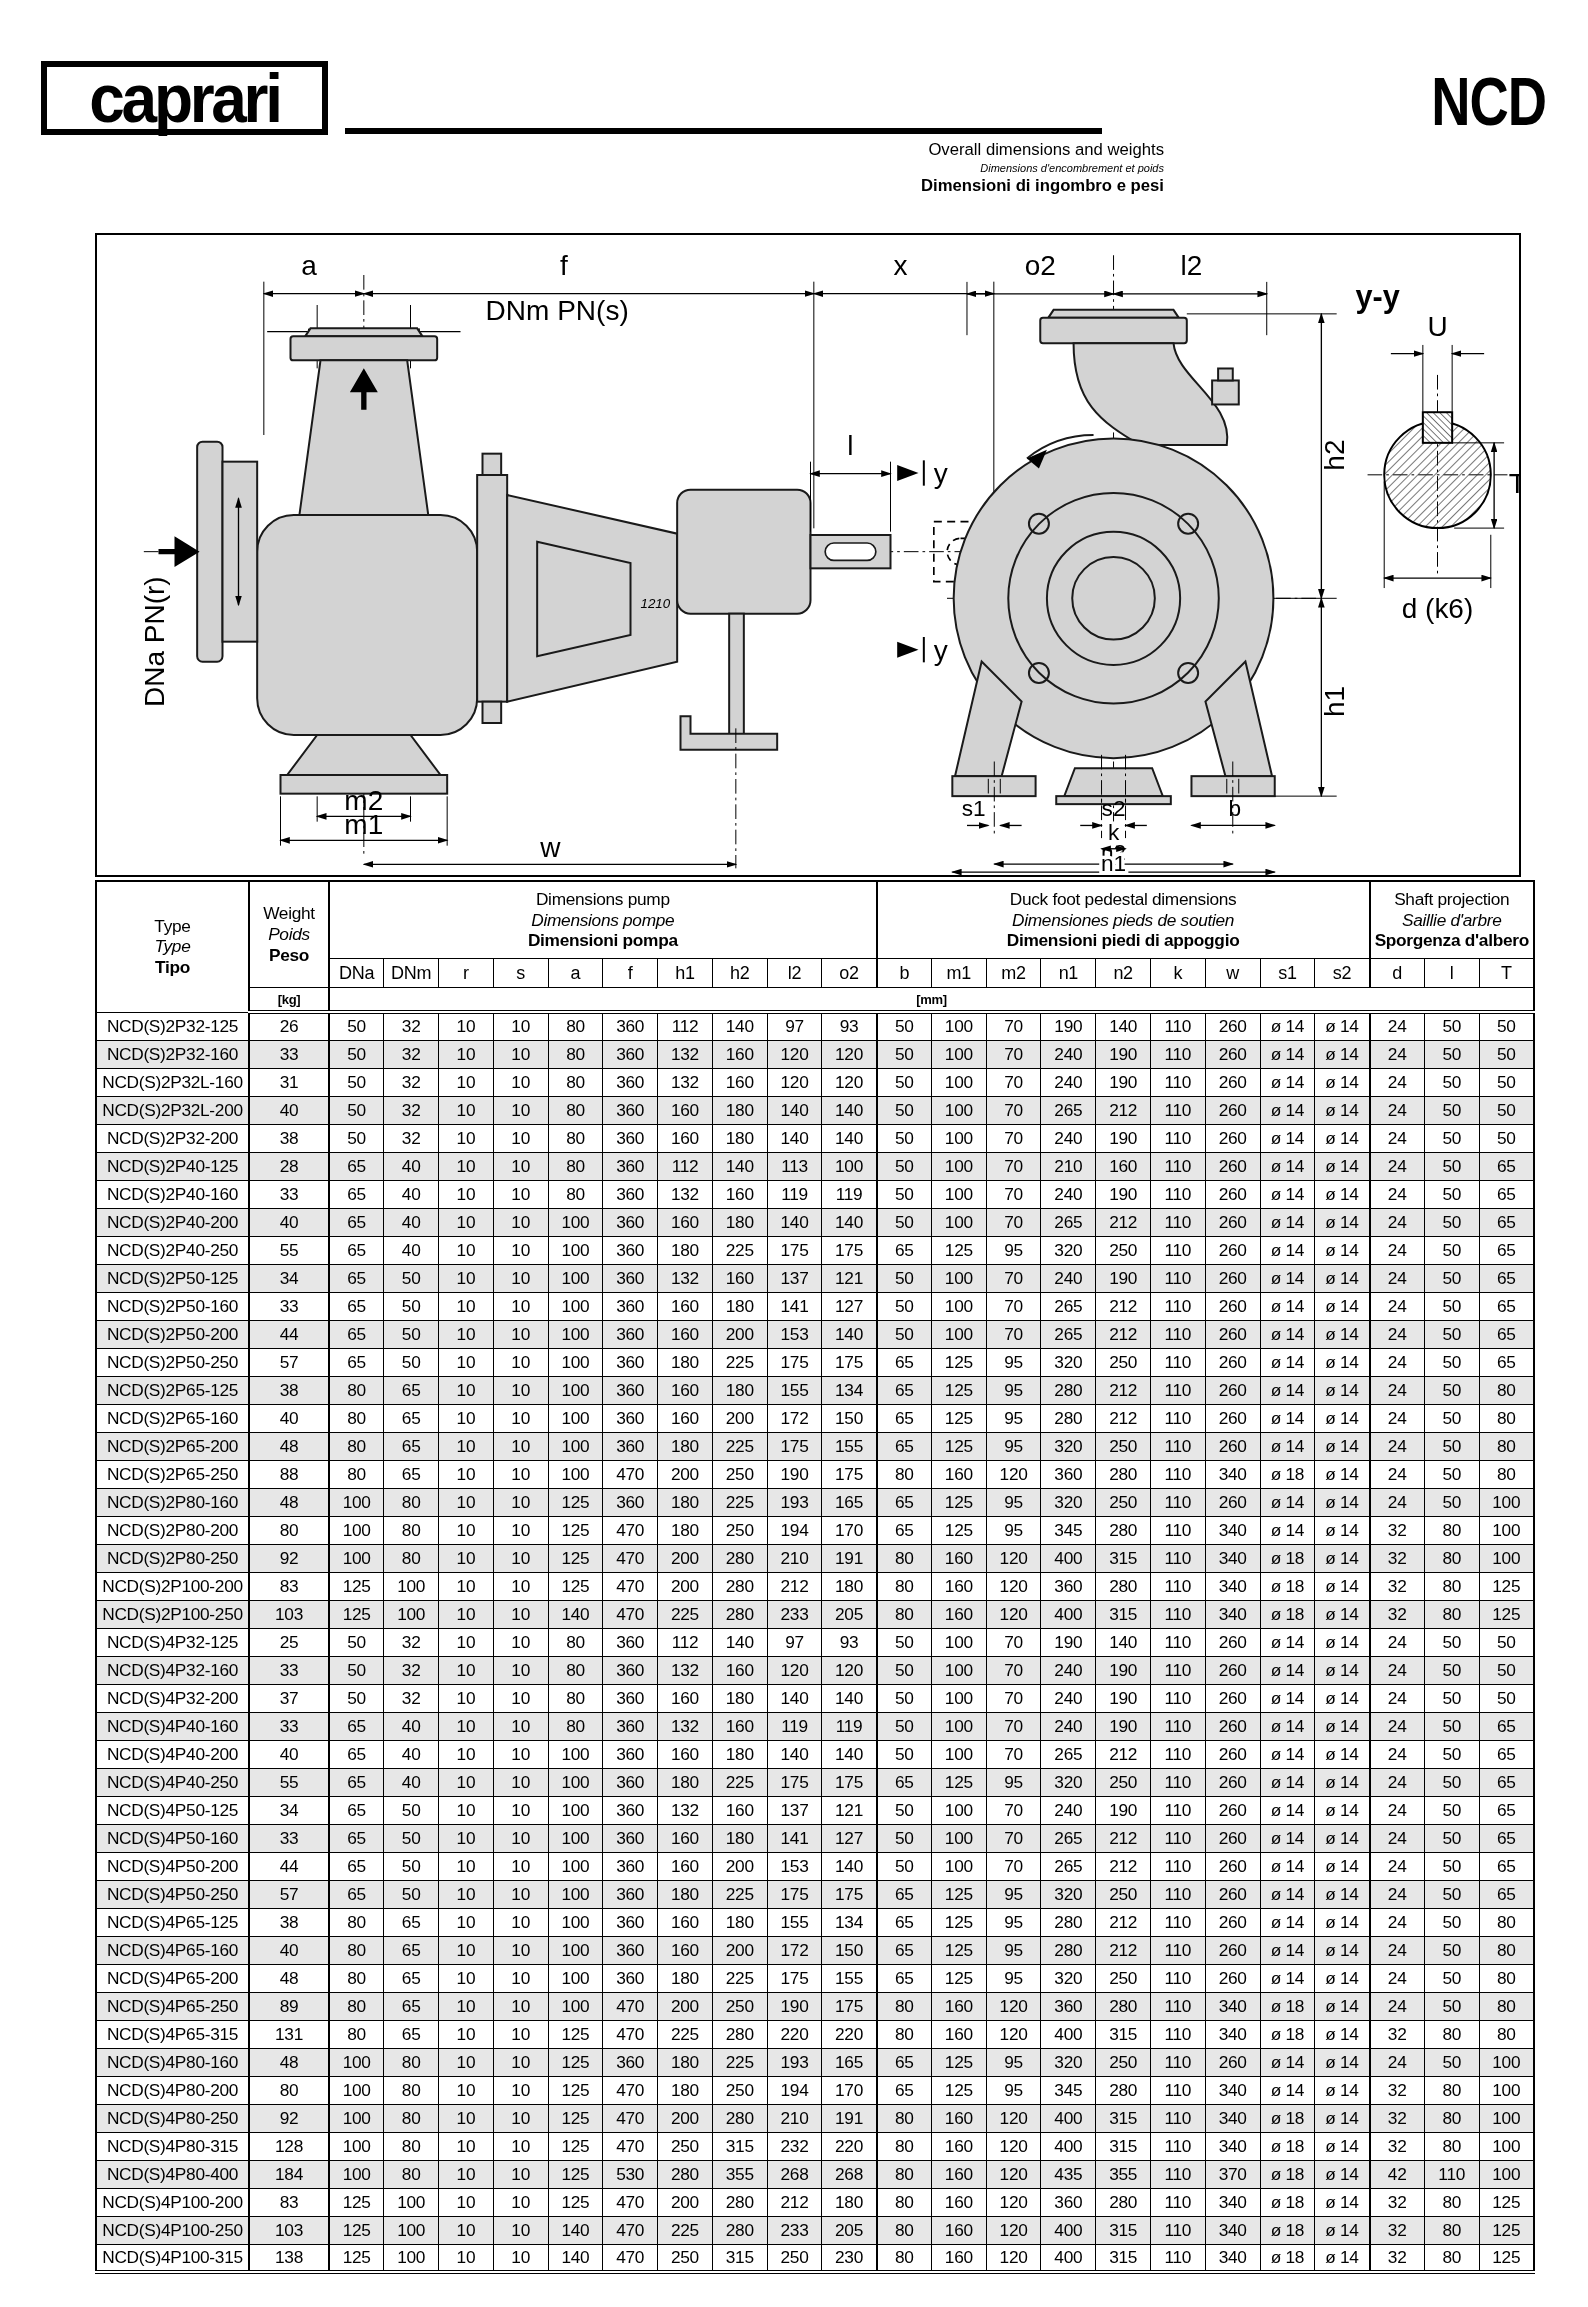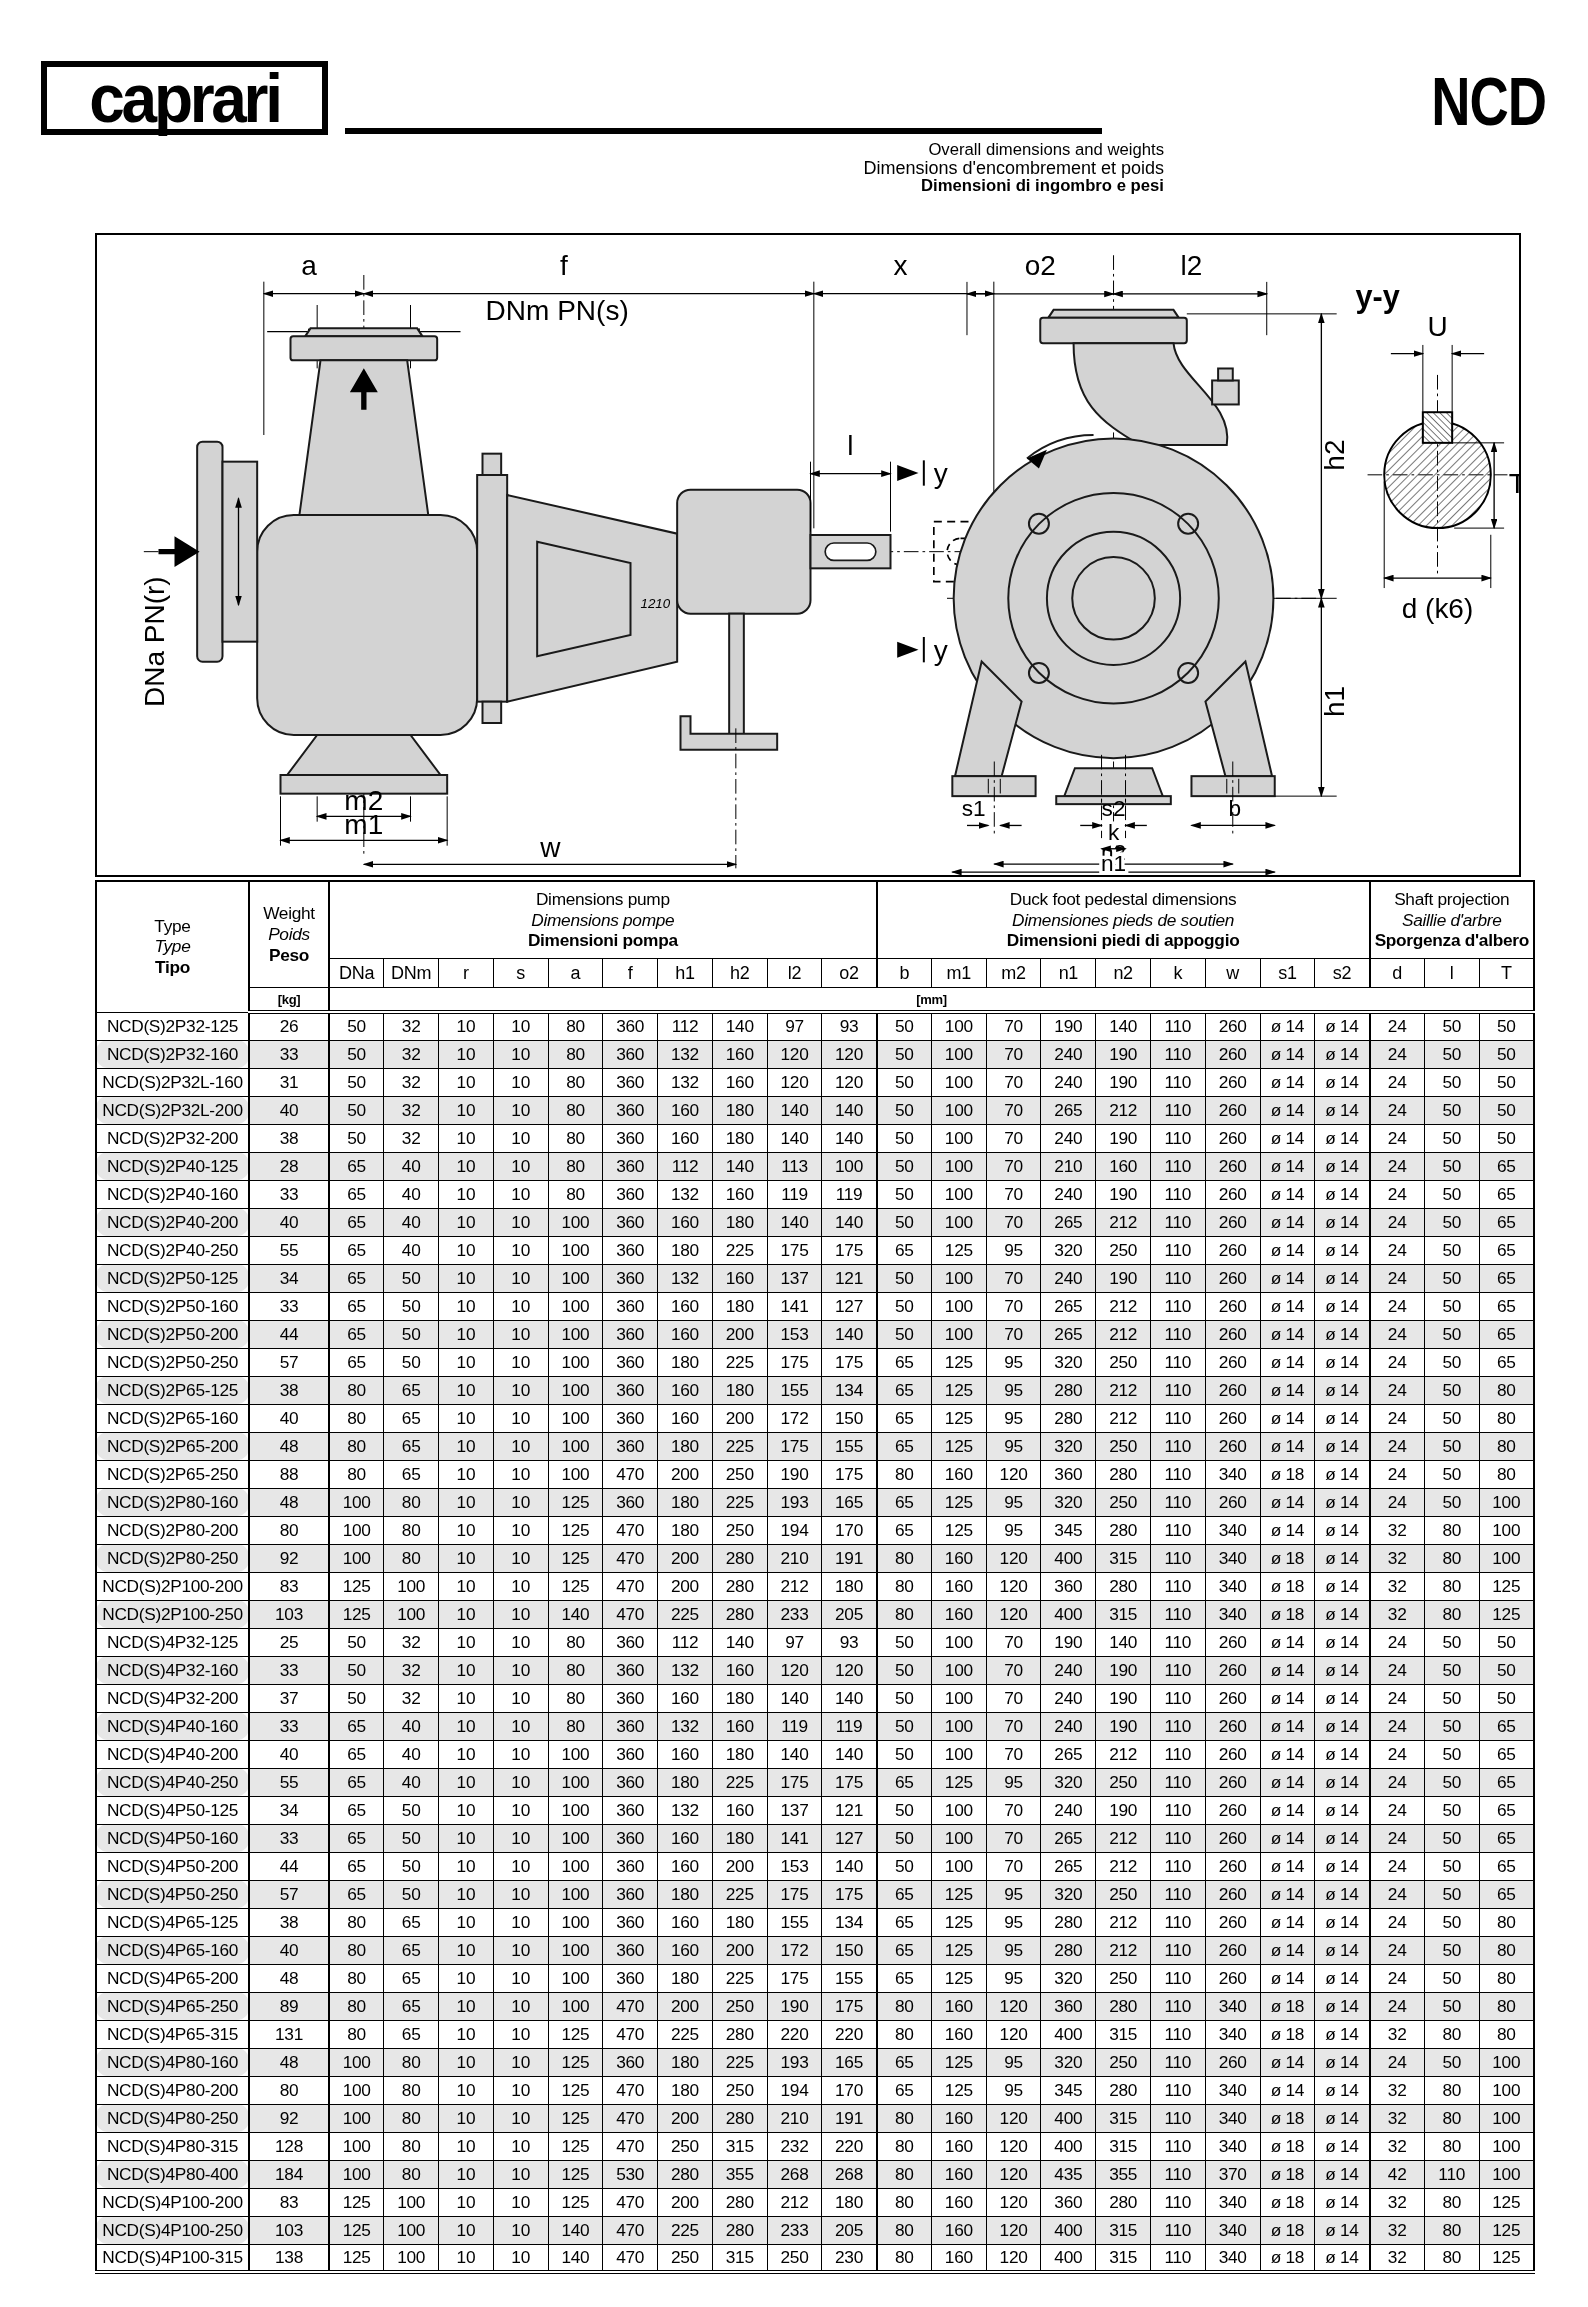--- a/index.html
+++ b/index.html
@@ -17,21 +17,21 @@
     transform:scaleY(1.08);line-height:1;
   }
   .header-rule{position:absolute;left:345px;top:128px;width:757px;height:6px;background:#000;}
   .ncd-title{
     position:absolute;left:1306px;top:67px;width:240px;text-align:right;
     font-size:68px;font-weight:bold;line-height:1;
     transform:scaleX(0.80);transform-origin:right center;letter-spacing:-1.3px;
   }
   .titles{position:absolute;left:364px;top:141px;width:800px;text-align:right;line-height:18px;}
   .t-en{font-size:16.7px;}
-  .t-fr{font-size:18px;}
+  .t-fr{font-size:11px;font-style:italic;}
   .t-it{font-size:16.7px;font-weight:bold;}
   
   .drawing-box{
     position:absolute;left:95px;top:233px;width:1426px;height:644px;
     border:2px solid #000;box-sizing:border-box;background:#fff;
   }
   svg text{font-family:"Liberation Sans", sans-serif;fill:#000;}
   .dim-label{font-size:42px;}
   .dim-label-sm{font-size:34px;}
   .pump-fill{fill:#d3d3d3;stroke:#1a1a1a;stroke-width:3;}
@@ -55,21 +55,21 @@
   .grp .l-fr{font-style:italic;}
   .grp .l-it{font-weight:bold;}
   .letters-row th{height:28px;font-size:18px;margin-left:11px;}
   .units-row td{height:22px;font-size:13px;font-weight:bold;border-bottom:4.7px double #000;}
   .dim-table{border:2px solid #000;}
   .dim-table thead tr:first-child th{border-top:2px solid #000;}
   tbody tr{height:28px;}
   tbody tr:nth-child(even){background:#e7e7e7;}
   tbody tr:last-child td{border-bottom:4px double #000;margin-left:37px;}
   .gb{border-left:2.3px solid #000 !important;}
-  .c-type{font-size:17.3px;border-radius:12px;}
+  .c-type{font-size:17.3px;}
 </style>
 </head>
 <body>
 
 <div class="logo-box">
   <span class="logo-text">caprari</span>
 </div>
 <div class="header-rule"></div>
 <div class="ncd-title">NCD</div>
 <div class="titles">

